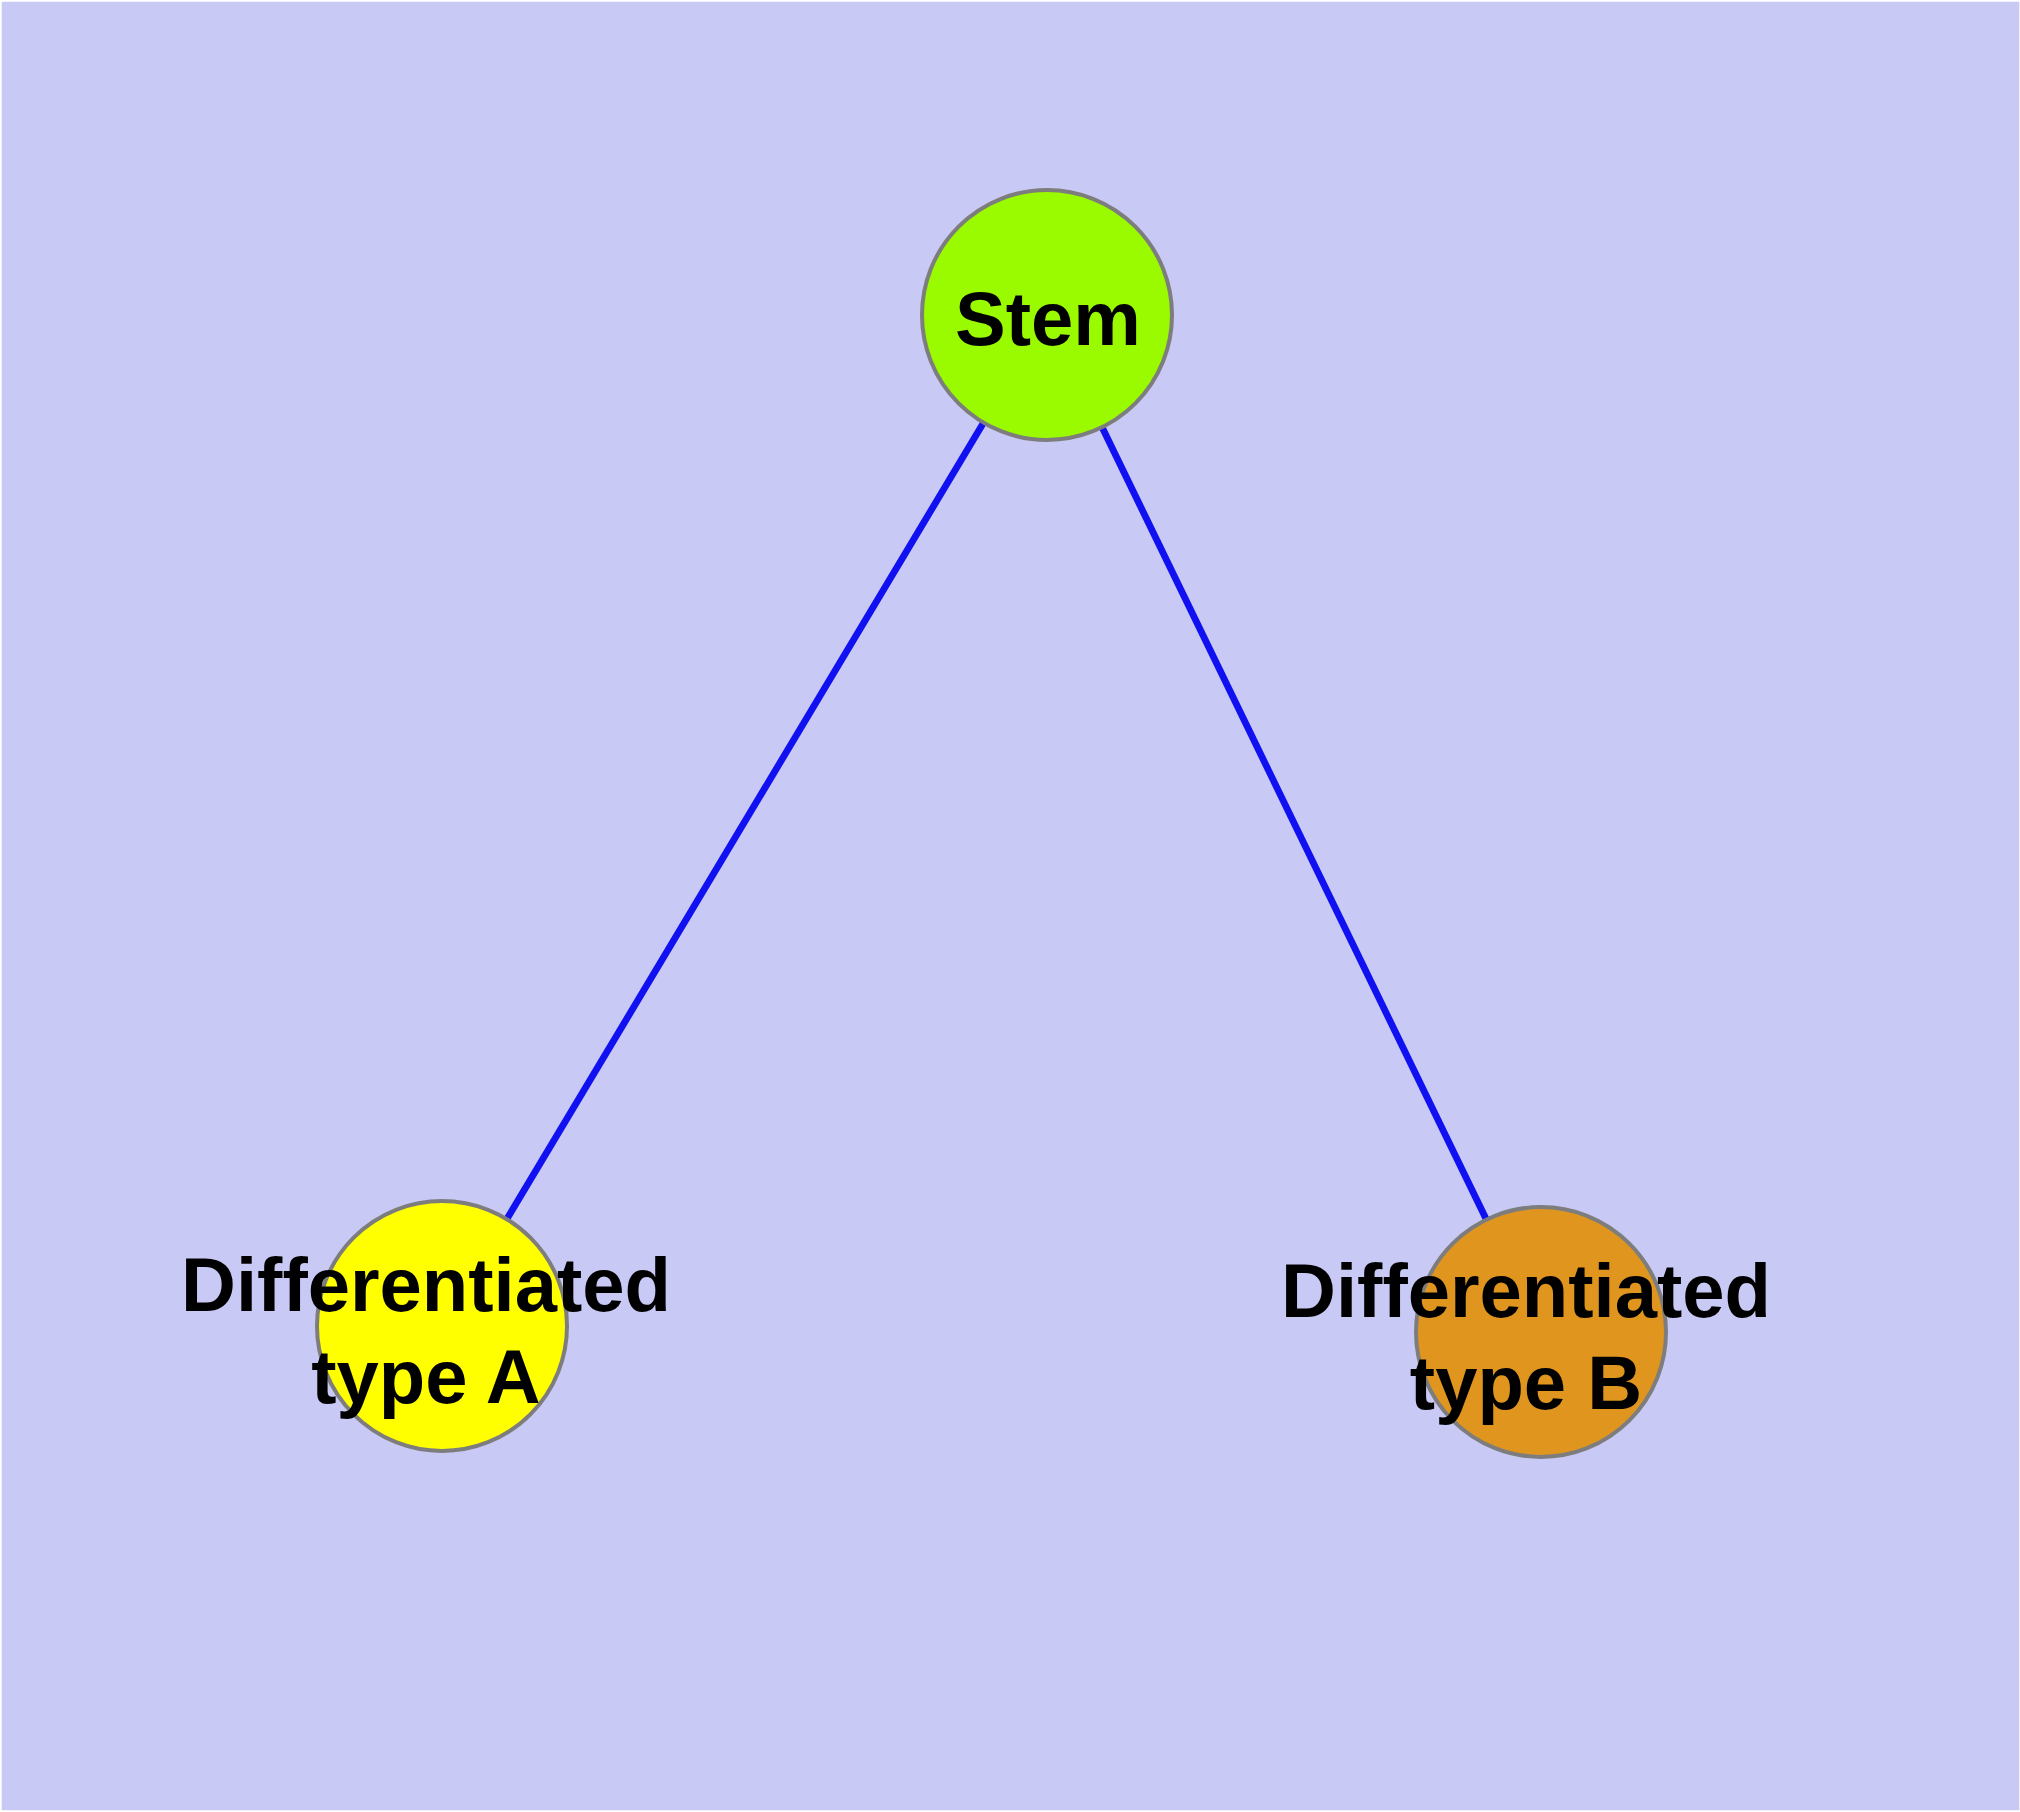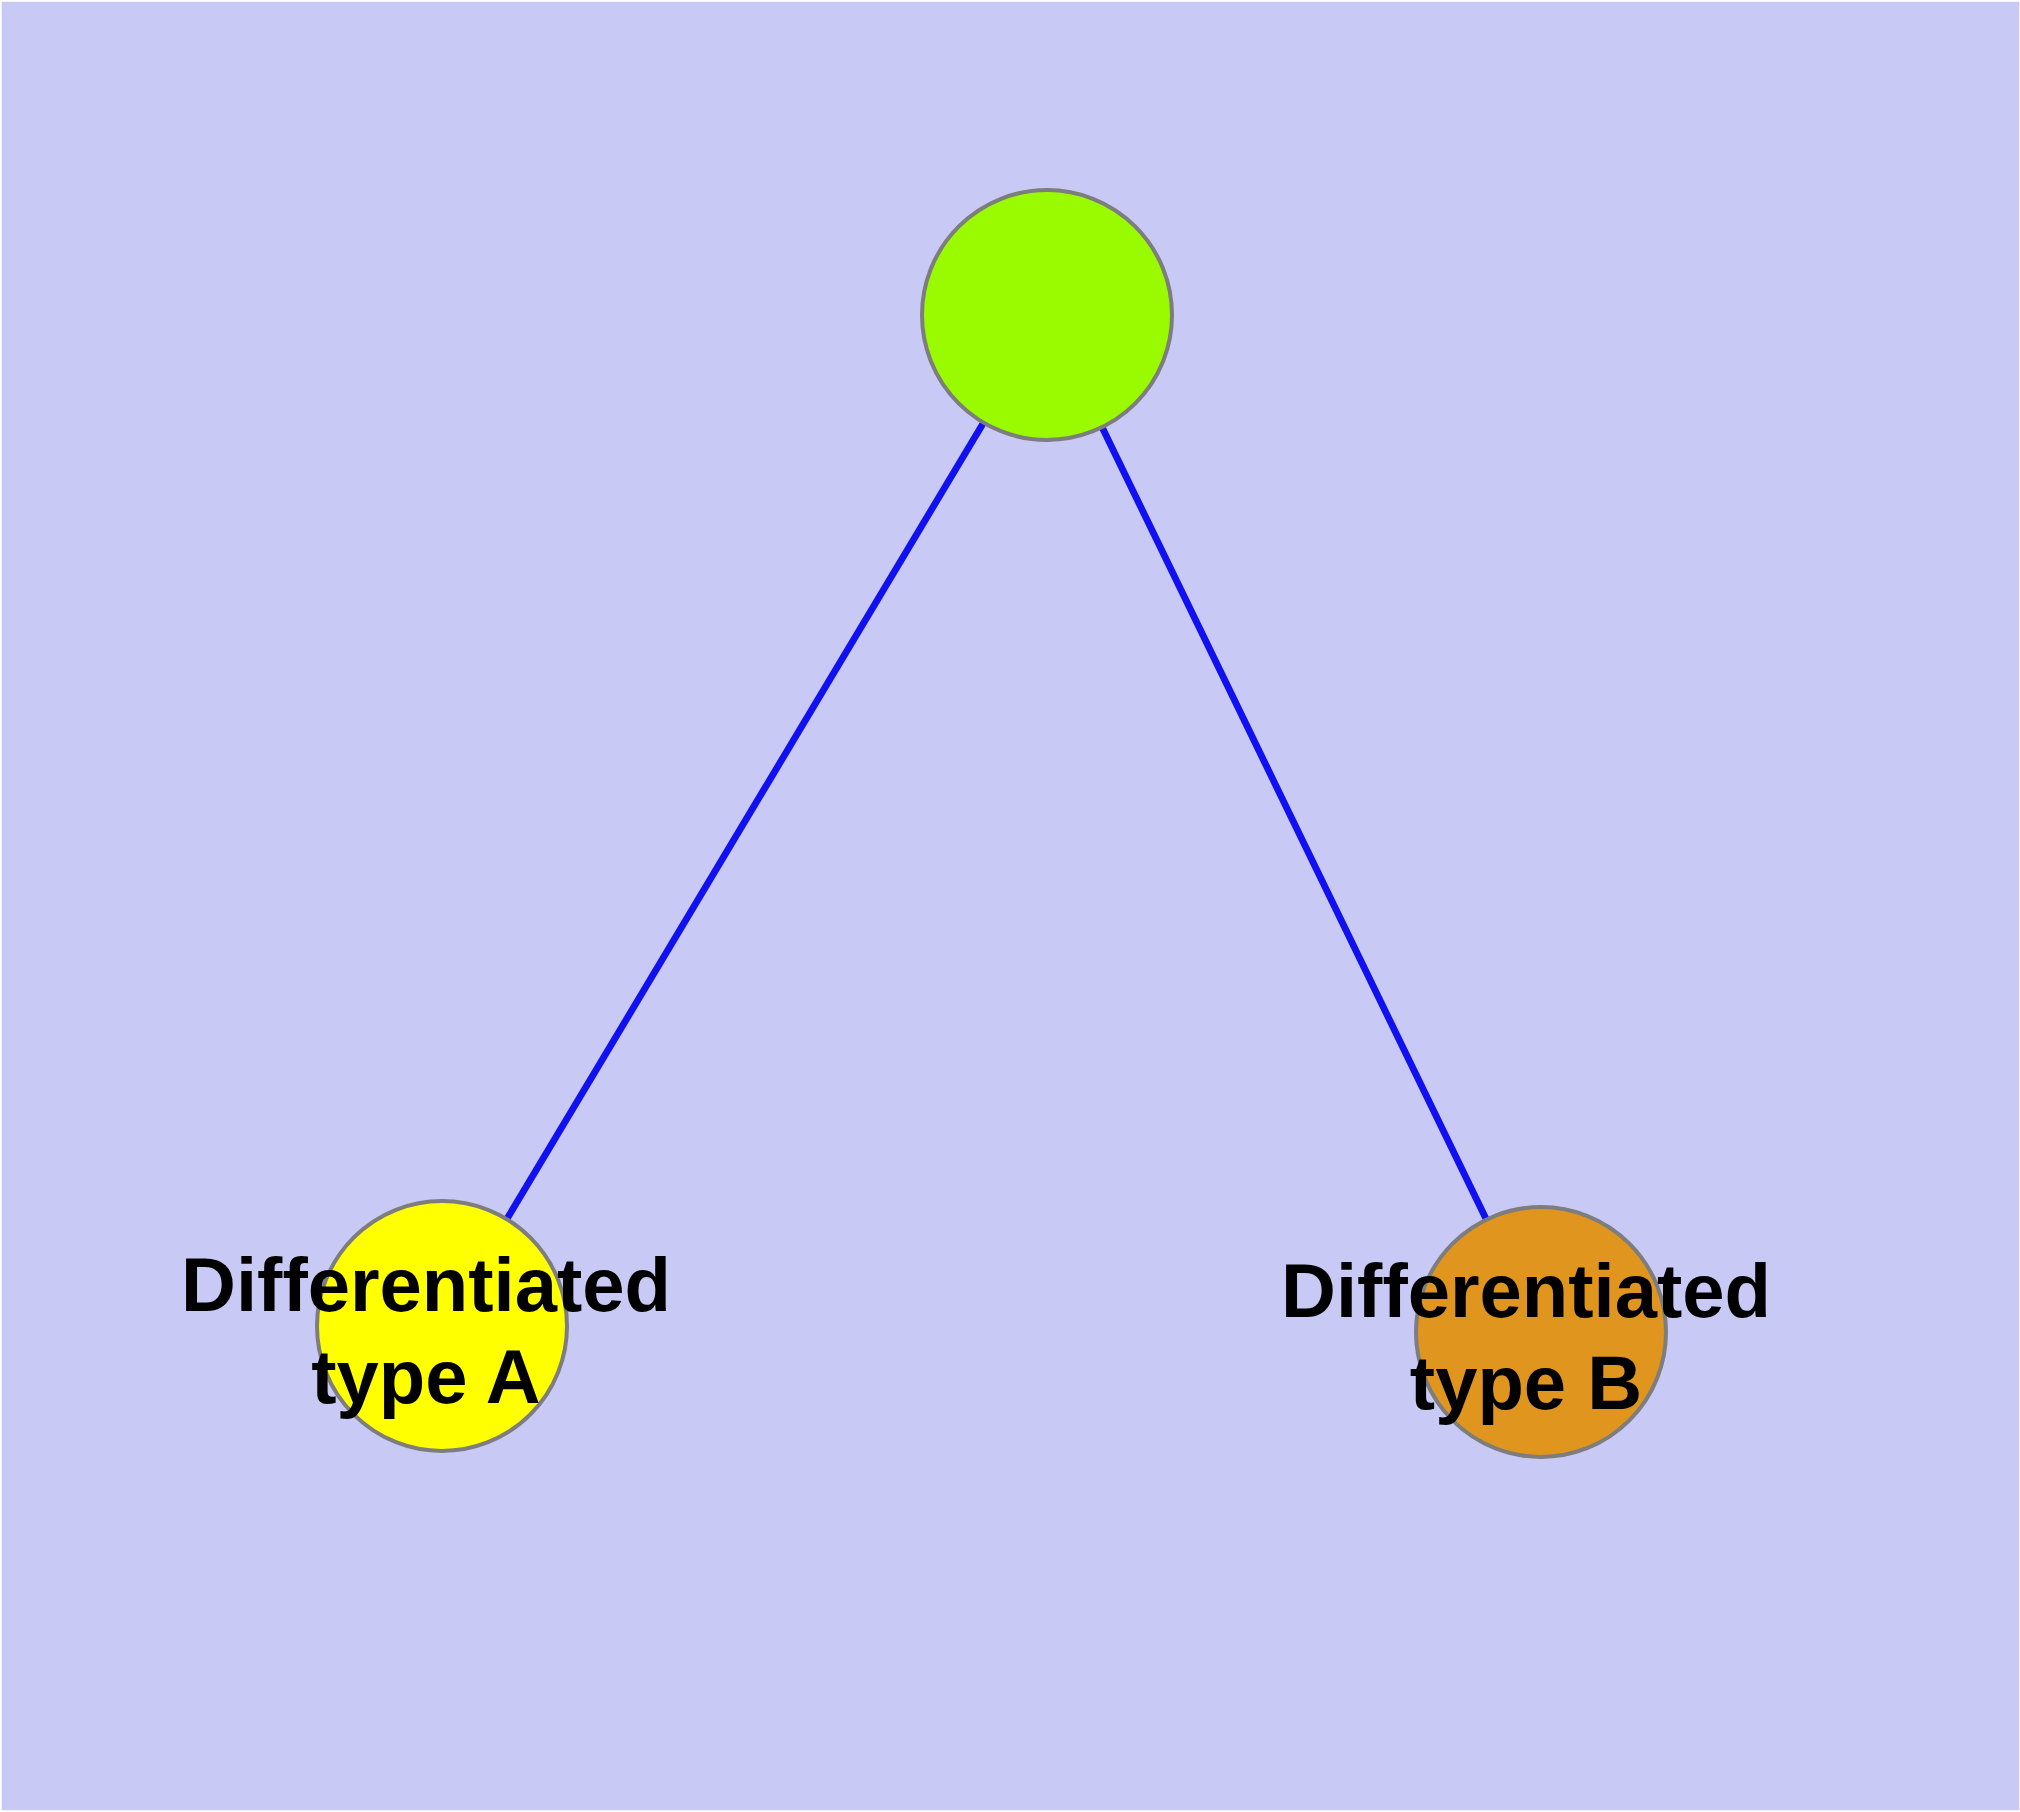--- a/index.html
+++ b/index.html
@@ -59,20 +59,21 @@
     <line x1="1236" y1="372" x2="522" y2="1565"></line>
     <line x1="1236" y1="372" x2="1818" y2="1572"></line>
   </svg>
 
   <div class="node stem" style="background-color: rgb(154, 250, 0);"></div>
 
   <div class="node type-a" style="background-color: rgb(255, 255, 0);"></div>
 
   <div class="node type-b" style="background-color: rgb(224, 150, 30);"></div>
 
+  <div class="node-label stem-label">Stem</div>
 
   <div class="node-label type-a-label">Differentiated
 type A</div>
 
   <div class="node-label type-b-label">Differentiated
 type B</div>
 
 </div>
 
 

